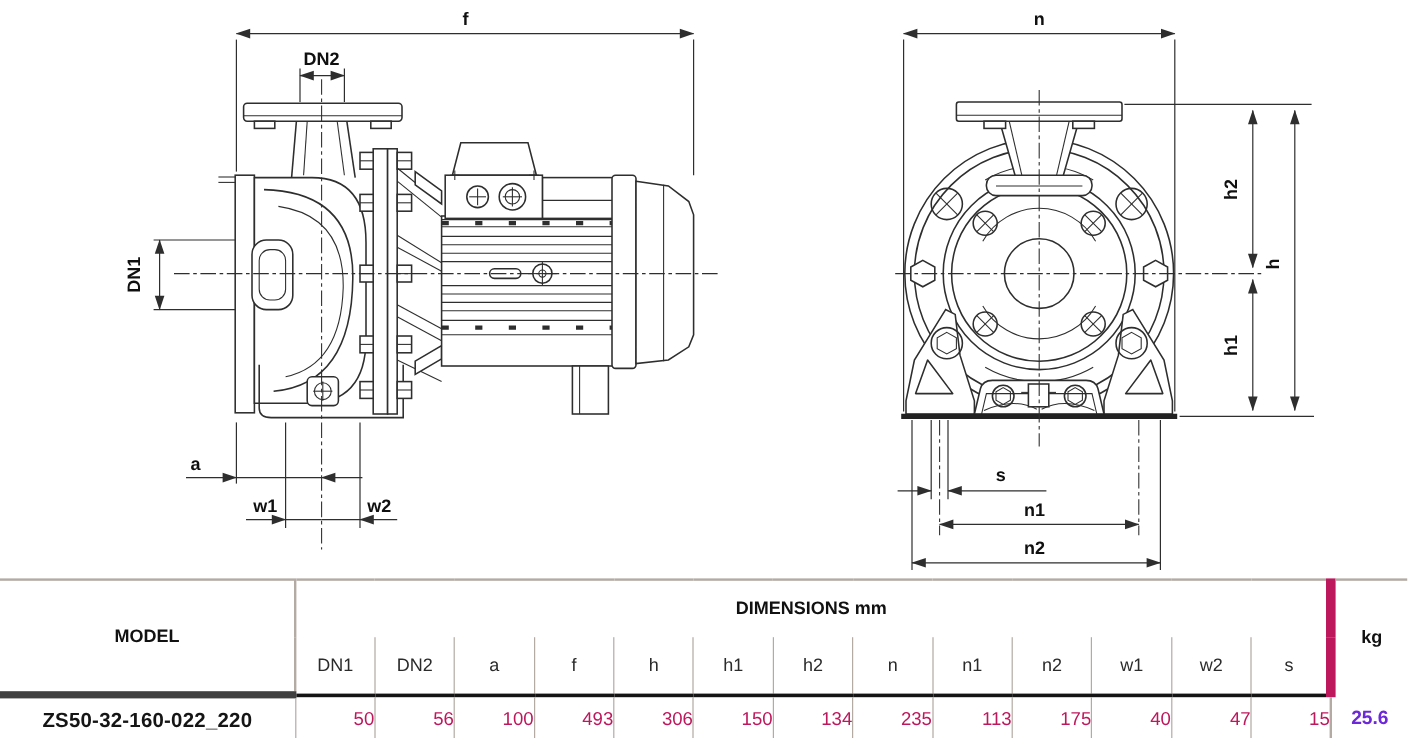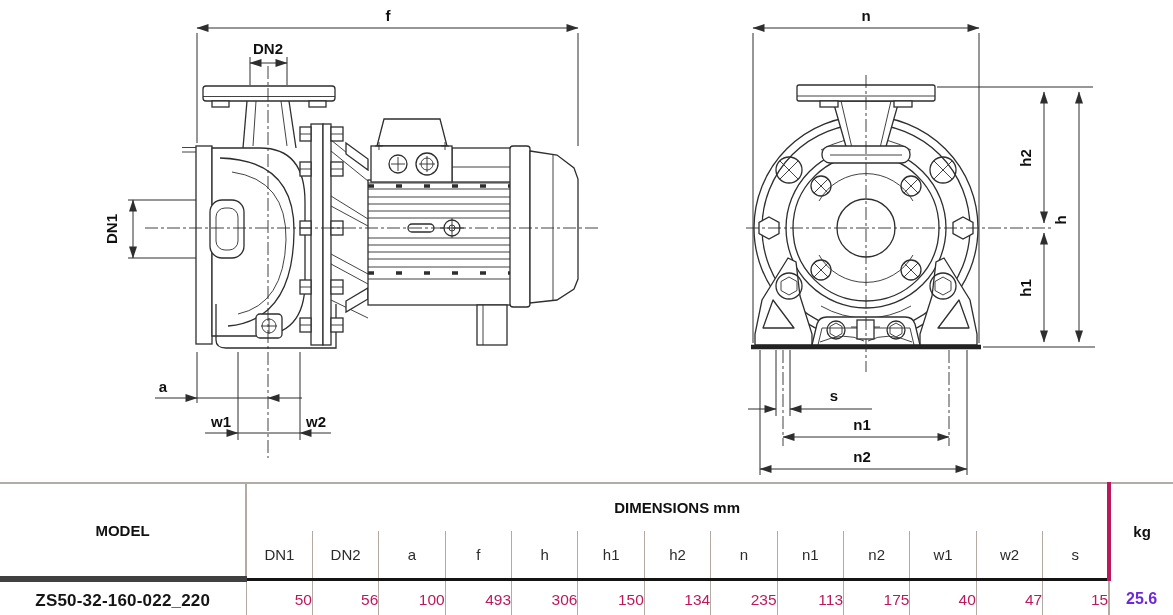--- a/index.html
+++ b/index.html
@@ -18,21 +18,21 @@
   
   .table-wrap{position:absolute;left:0;top:482px;width:1173px;}
   table{border-collapse:collapse;table-layout:fixed;width:1173px;
         border-top:2px solid #b3aaa4;border-bottom:1.5px solid #c6beb8;}
   th,td{padding:0;margin:0;overflow:hidden;white-space:nowrap;}
   .model-h{font:bold 15px "Liberation Sans",sans-serif;color:#111;text-align:center;
            border-right:2px solid #b3aaa4;height:92px;border-radius:19px;}
   .dims-h{font:bold 15px "Liberation Sans",sans-serif;color:#111;text-align:center;
           height:46px;vertical-align:middle;}
   .kg-h{font:bold 15px "Liberation Sans",sans-serif;color:#111;text-align:center;
-        border-left:4px solid #be185d;}
+        border-left:8px solid #be185d;}
   .letter{font:15px "Liberation Sans",sans-serif;color:#2b2b2b;text-align:center;
           border-left:1.5px solid #b3aaa4;height:46px;vertical-align:middle;font-weight:400;}
   .letter:first-child{border-left:none;}
   .data-row td{height:37px;vertical-align:middle;}
   .model-cell{font:bold 17px "Liberation Sans",sans-serif;color:#151515;text-align:center;
               border-top:6px solid #404040;letter-spacing:.2px;}
   .val{font:15.5px "Liberation Sans",sans-serif;color:#be185d;text-align:right;
        border-left:1.5px solid #b3aaa4;border-top:3px solid #141414;margin-left:48px;}
   .kg-cell{font:bold 16px "Liberation Sans",sans-serif;color:#6d28d9;text-align:center;
            border-left:2px solid #b3aaa4;border-top:none;}

